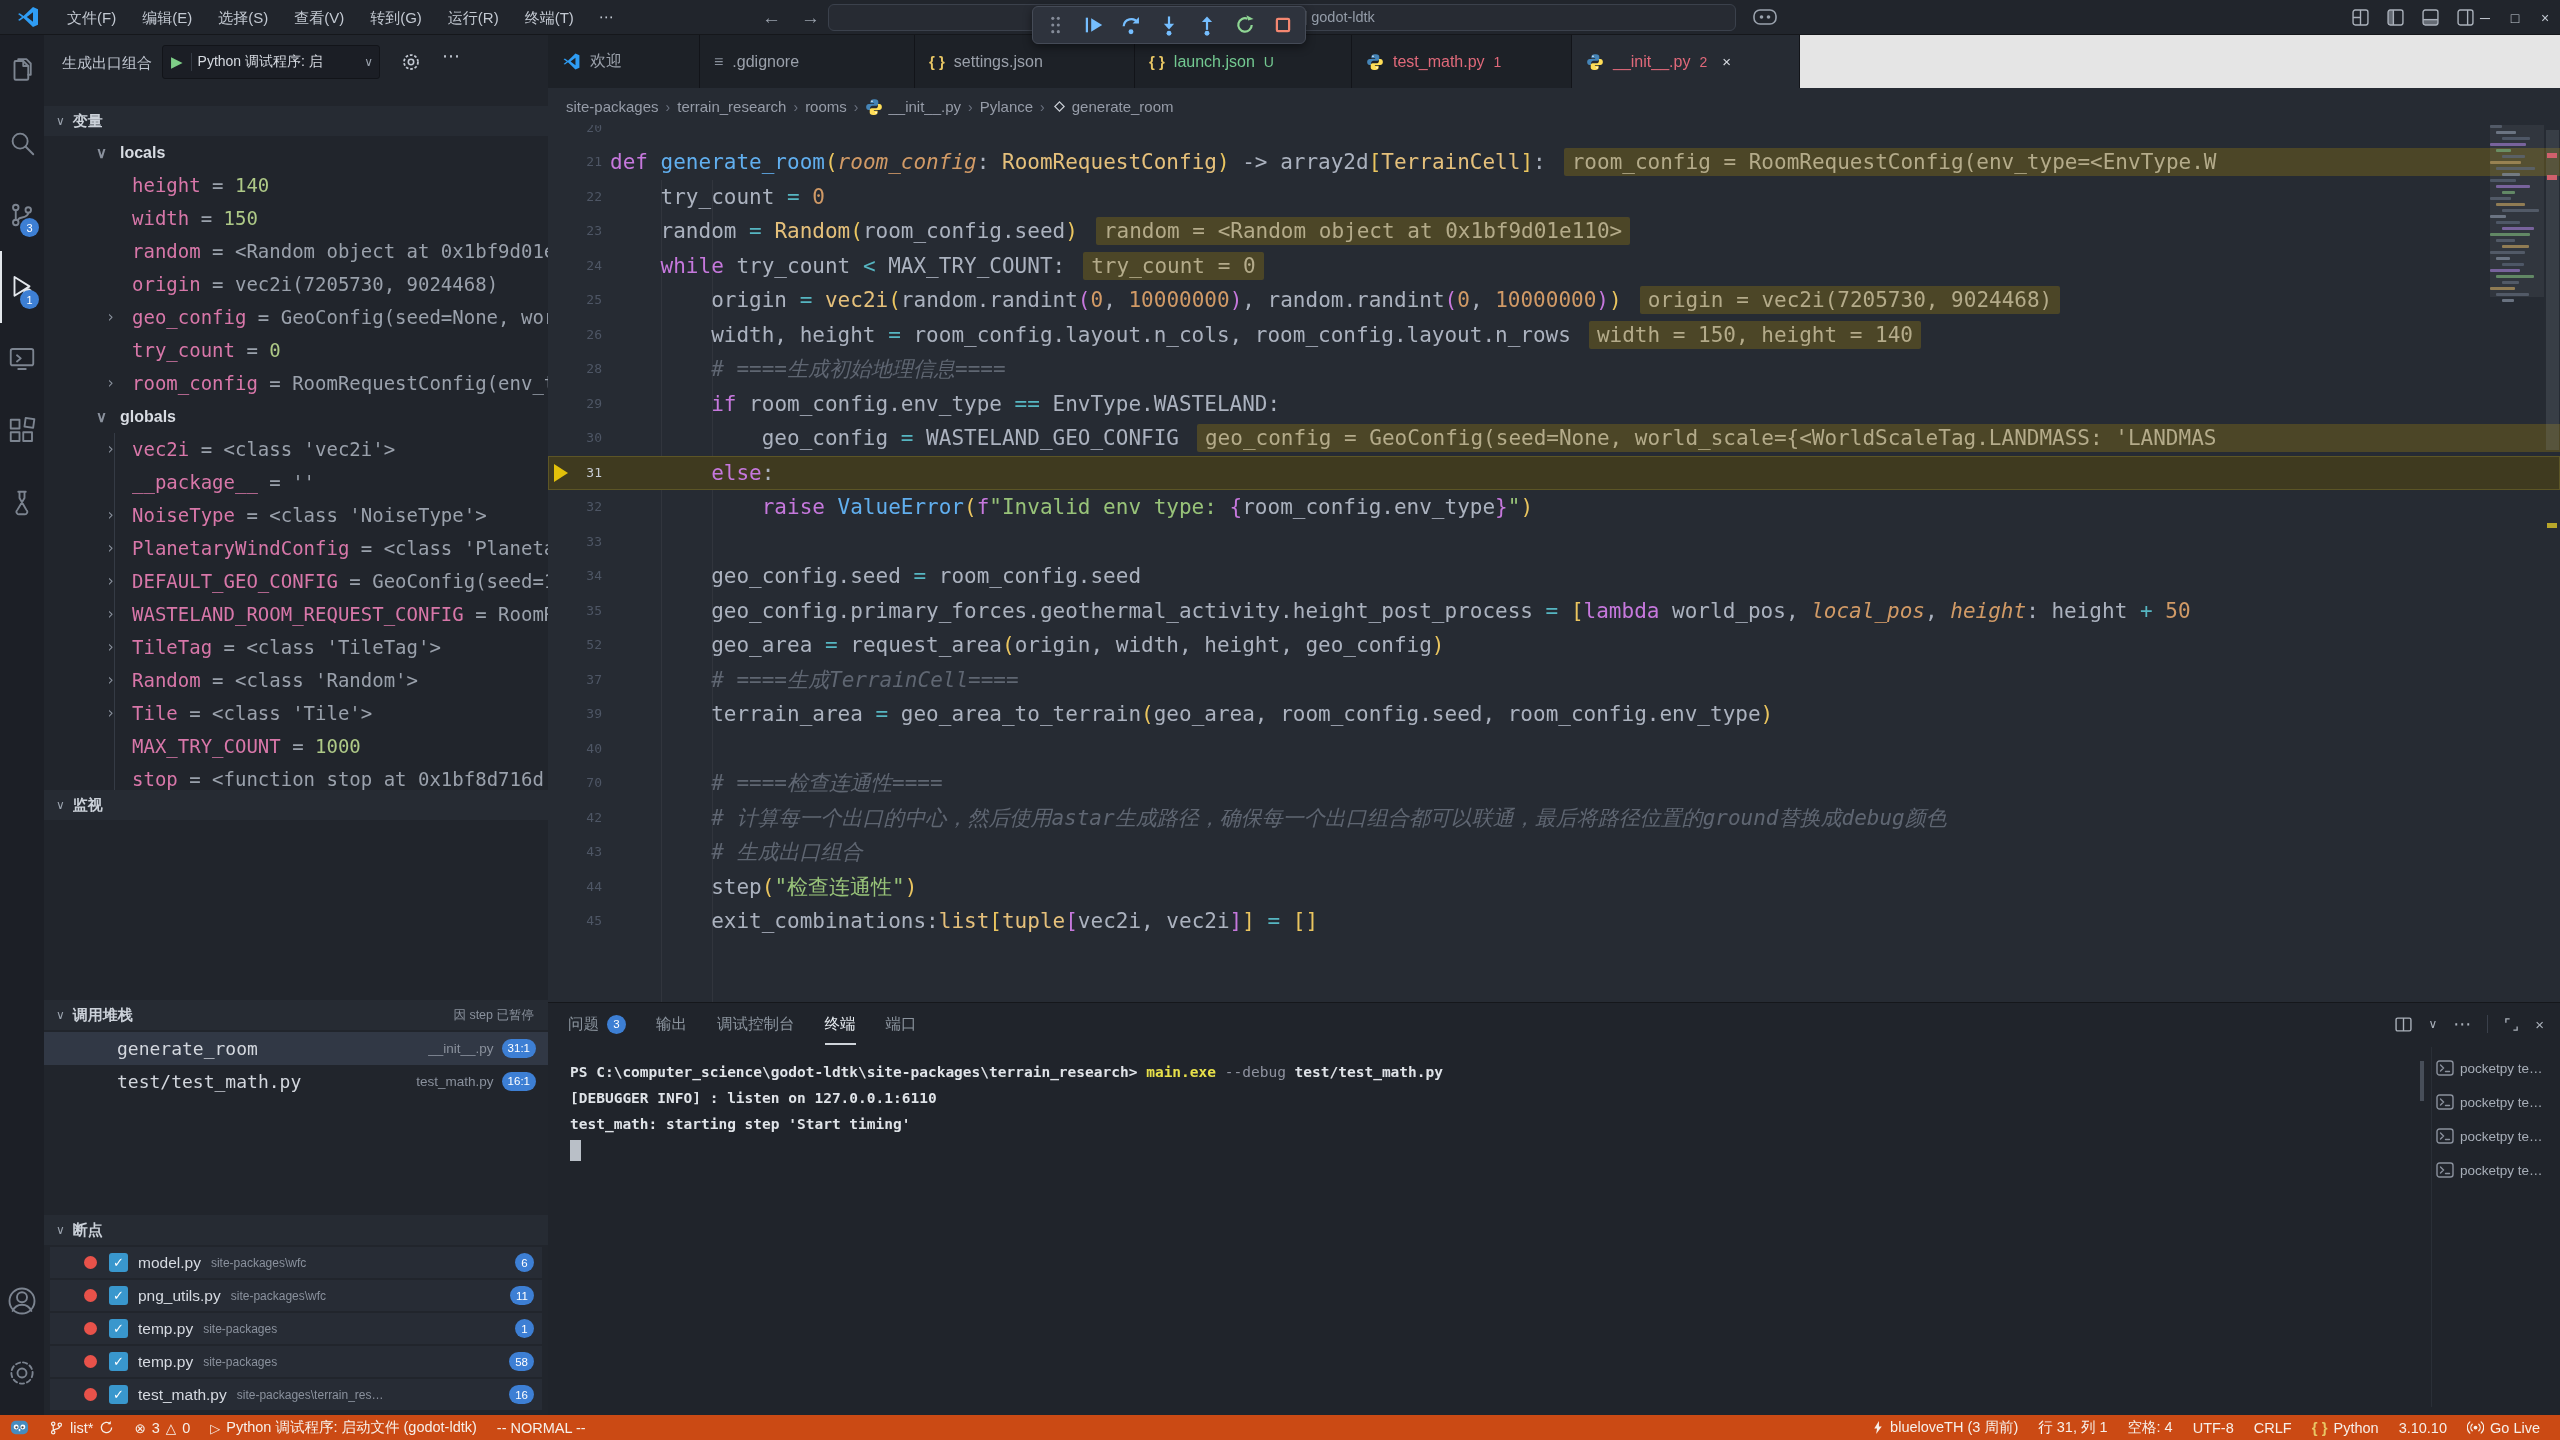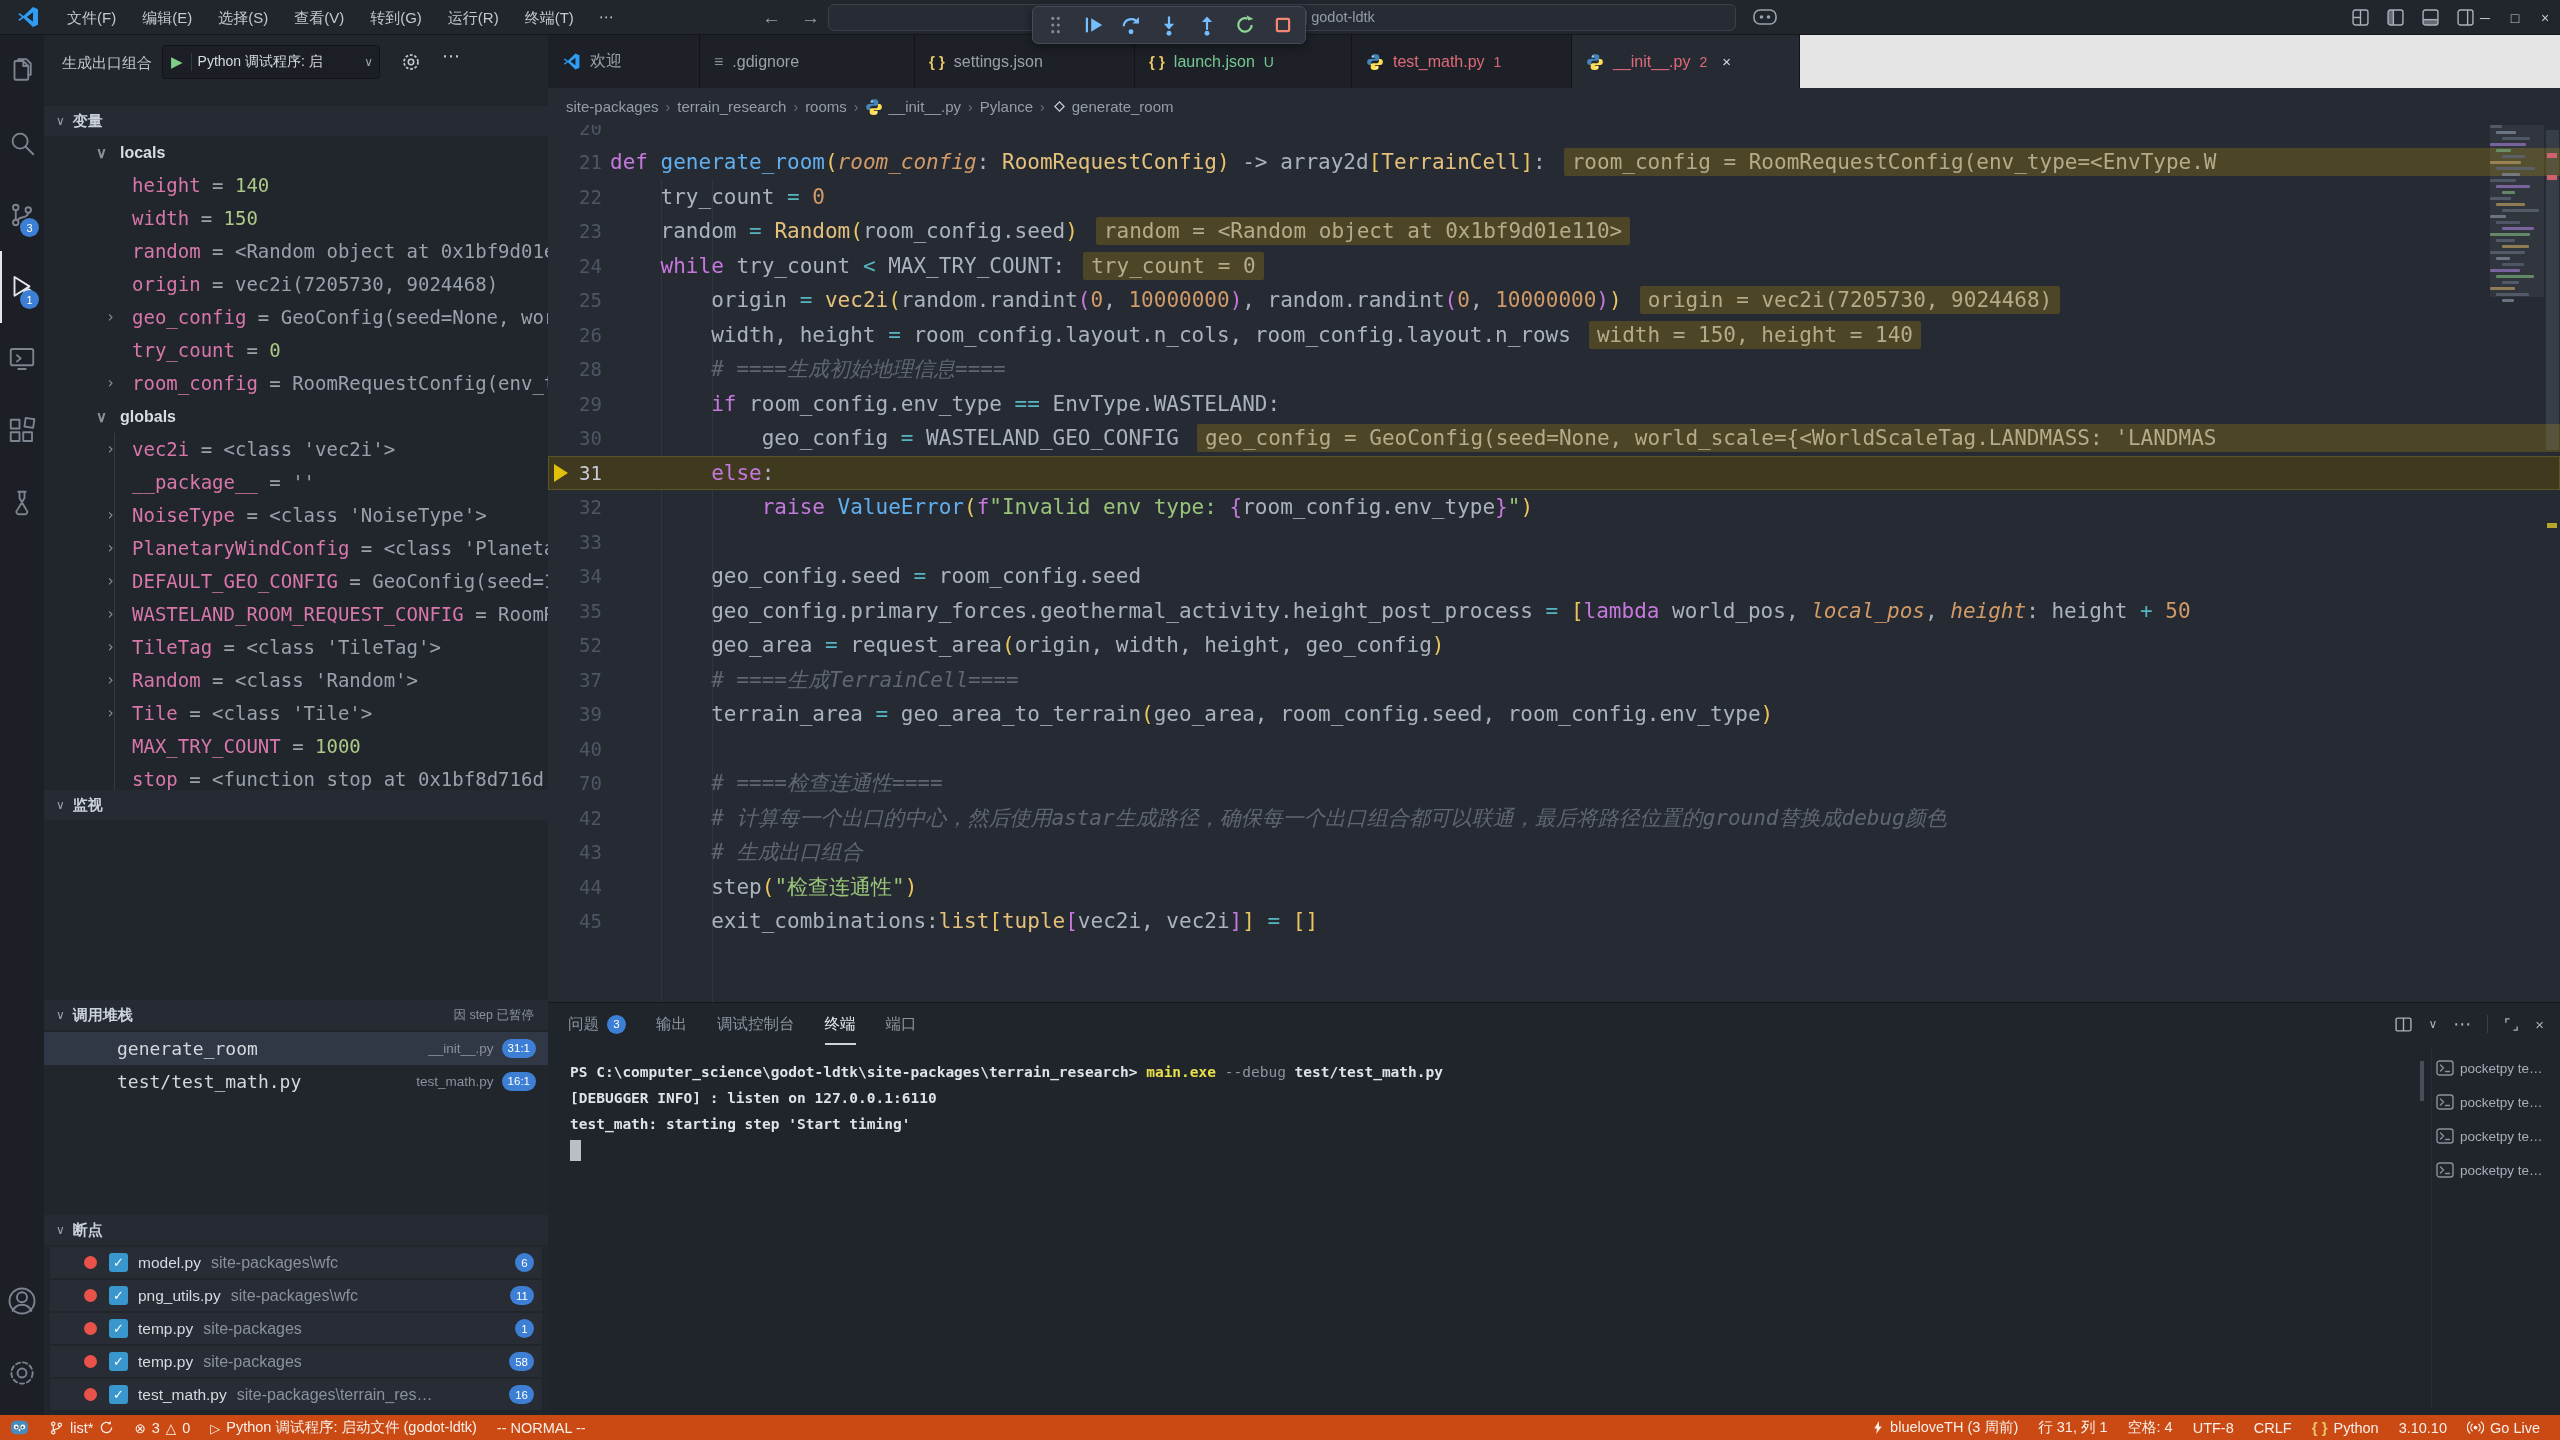--- a/index.html
+++ b/index.html
@@ -60,40 +60,40 @@
   .cs-row { position:absolute; left:0; width:504px; height:33px; line-height:33px; font-size:18px; color:#d3d7de; }
   .cs-row.sel { background:#31384573; background:#313845; }
   .cs-name { position:absolute; left:73px; }
   .cs-right { position:absolute; right:12px; top:0; display:flex; align-items:center; gap:8px; height:33px; }
   .cs-file { font-size:13.5px; color:#8a919d; font-family:"Liberation Sans",sans-serif; }
   .badge { background:#3d7fd4; color:#fff; border-radius:10px; font-size:11.5px; height:19px; min-width:19px; padding:0 6px; display:flex; align-items:center; justify-content:center; font-family:"Liberation Sans",sans-serif; }
   .bp-row { position:absolute; left:6px; width:492px; height:31px; background:#272c35; display:flex; align-items:center; }
   .bp-dot { width:13px; height:13px; border-radius:50%; background:#e8524a; margin-left:34px; }
   .bp-cb { width:19px; height:19px; border-radius:3px; background:#3997cd; color:#fff; font-size:13px; display:flex; align-items:center; justify-content:center; margin-left:12px; }
   .bp-file { font-size:15.5px; color:#d6dae1; margin-left:10px; white-space:nowrap; }
-  .bp-path { font-size:16px; color:#8a919d; margin-left:10px; white-space:nowrap; overflow:hidden; flex:1; }
+  .bp-path { font-size:12px; color:#8a919d; margin-left:10px; white-space:nowrap; overflow:hidden; flex:1; }
   .bp-badge { margin-right:8px; }
 
   
   #editor-group { left:548px; top:35px; width:2012px; height:1380px; background:#262b33; }
   #tabbar { position:absolute; left:0; top:0; width:2012px; height:53px; background:#e5e5e5; display:flex; }
   .tab { height:53px; display:flex; align-items:center; padding:0 12px 0 14px; background:#1d2127; border-right:1px solid #121419; font-size:16px; color:#9aa0aa; gap:9px; }
   .tab.active { background:#262b33; }
   .tab .suffix { font-size:14px; }
   .tab .closex { color:#d6dae1; margin-left:6px; font-size:15px; }
   .tab.t-modified, .tab.t-modified .suffix { color:#73c991; }
   .tab.t-error, .tab.t-error .suffix { color:#e0697a; }
   #breadcrumb { position:absolute; left:0; top:53px; width:2012px; height:37px; display:flex; align-items:center; padding-left:18px; gap:7px; font-size:15px; color:#969ca8; }
   .bc-sep { color:#6b7280; font-size:14px; }
   .bc-item { display:flex; align-items:center; gap:5px; }
 
   #code-area { position:absolute; left:0; top:90px; width:2012px; height:877px; overflow:hidden; }
   #code-rows { margin-top:-14.5px; position:relative; }
   .crow { position:relative; height:34.5px; line-height:34.5px; white-space:pre; font-size:21px; font-family:"DejaVu Sans Mono", monospace; }
-  .crow .ln { position:absolute; left:8px; width:46px; text-align:right; color:#4e5665; font-size:19px; }
+  .crow .ln { position:absolute; left:8px; width:46px; text-align:right; color:#4e5665; font-size:13px; }
   .crow .ctext { position:absolute; left:62px; white-space:pre; }
   .crow.cur { background:#3f3a1f; box-shadow:inset 0 0 0 1px #5c5526; }
   .crow.cur .ln { color:#c8cdd6; }
   .cur-arrow { position:absolute; left:6px; top:8px; width:0; height:0; border-left:14px solid #e2c00a; border-top:9px solid transparent; border-bottom:9px solid transparent; }
   .tk-k { color:#c678dd; }
   .tk-f { color:#61afef; }
   .tk-t { color:#e5c07b; }
   .tk-n { color:#d19a66; }
   .tk-s { color:#98c379; }
   .tk-o { color:#56b6c2; }

